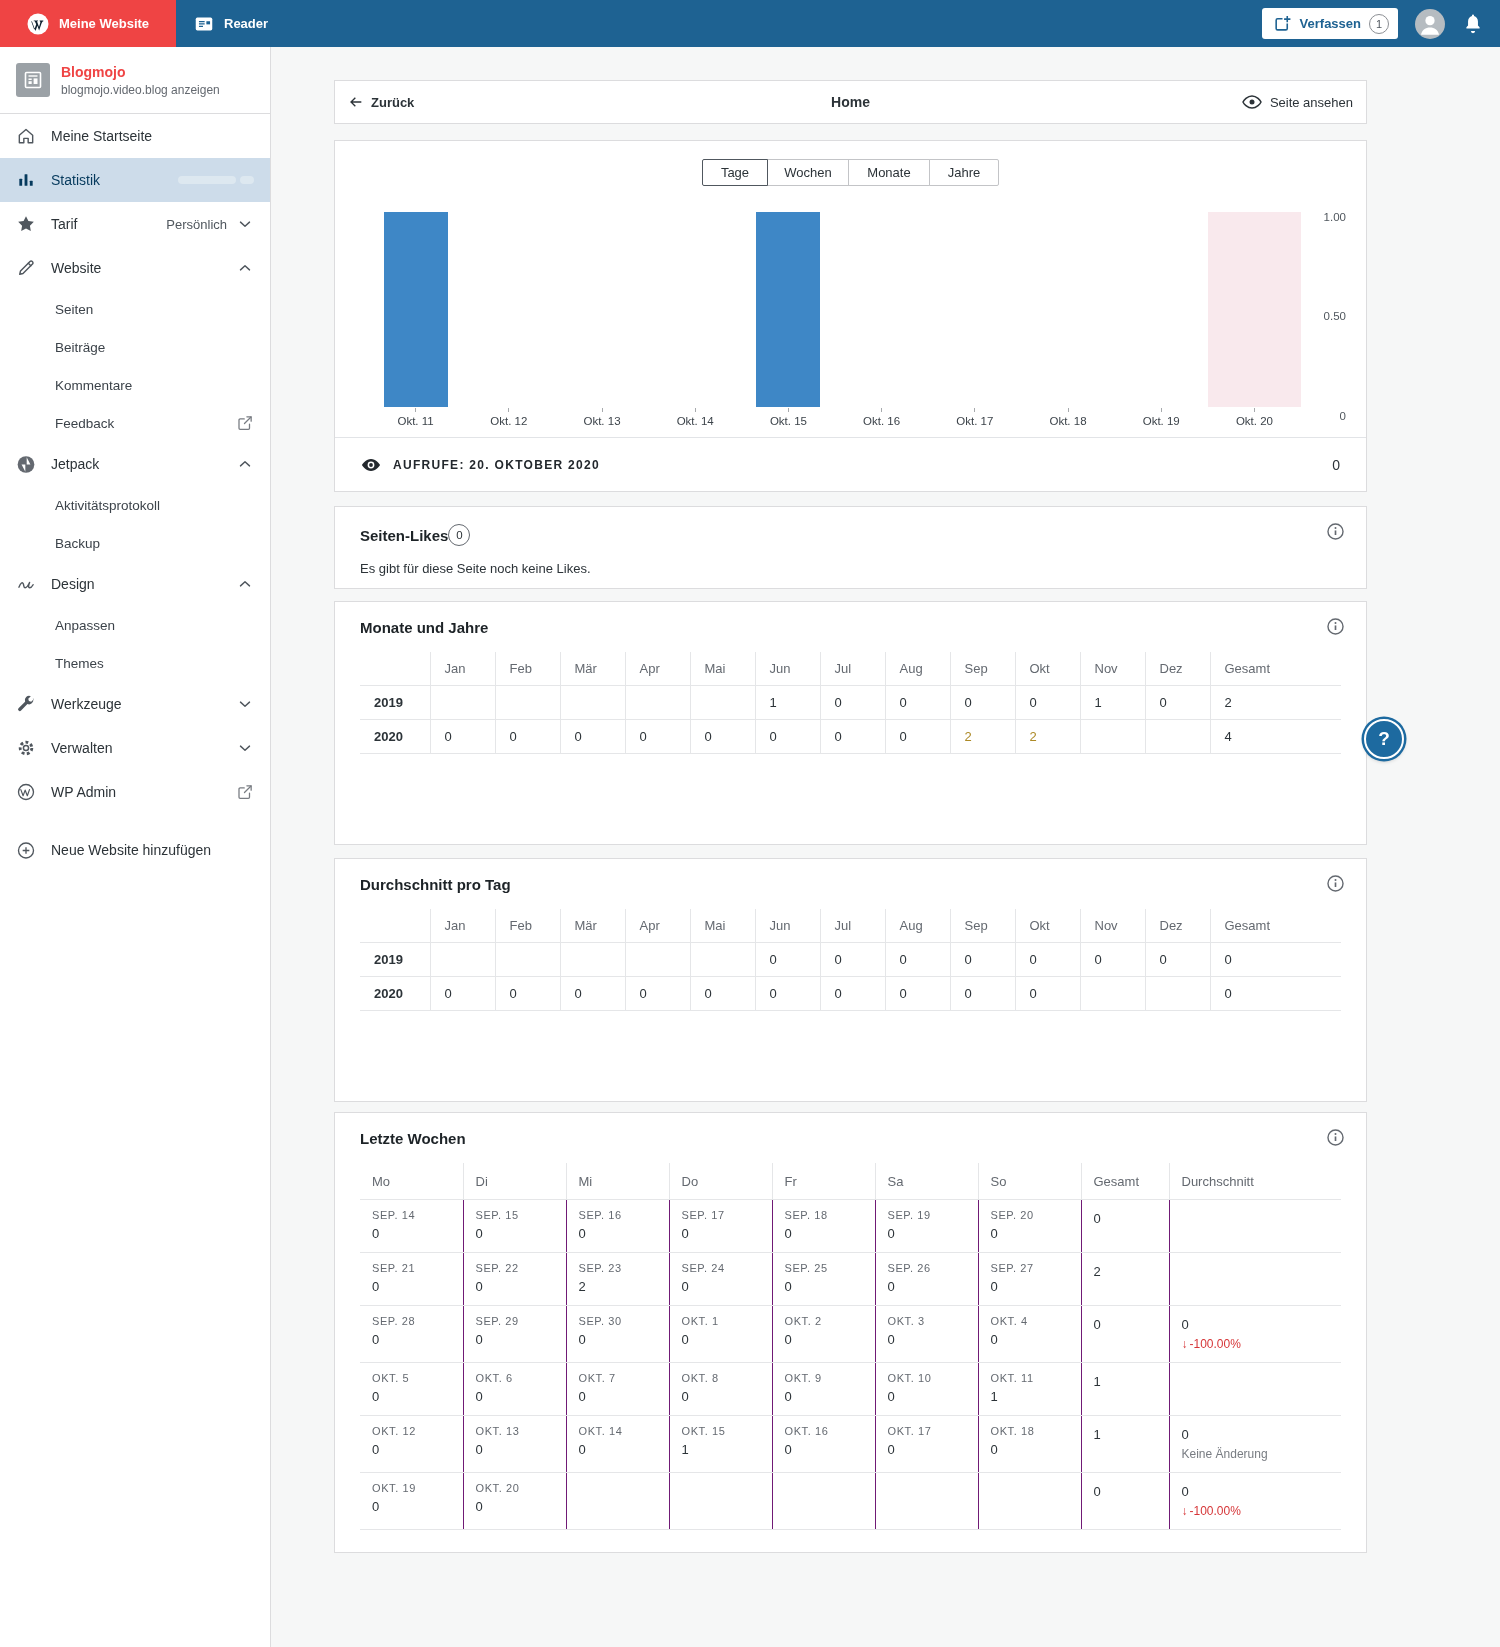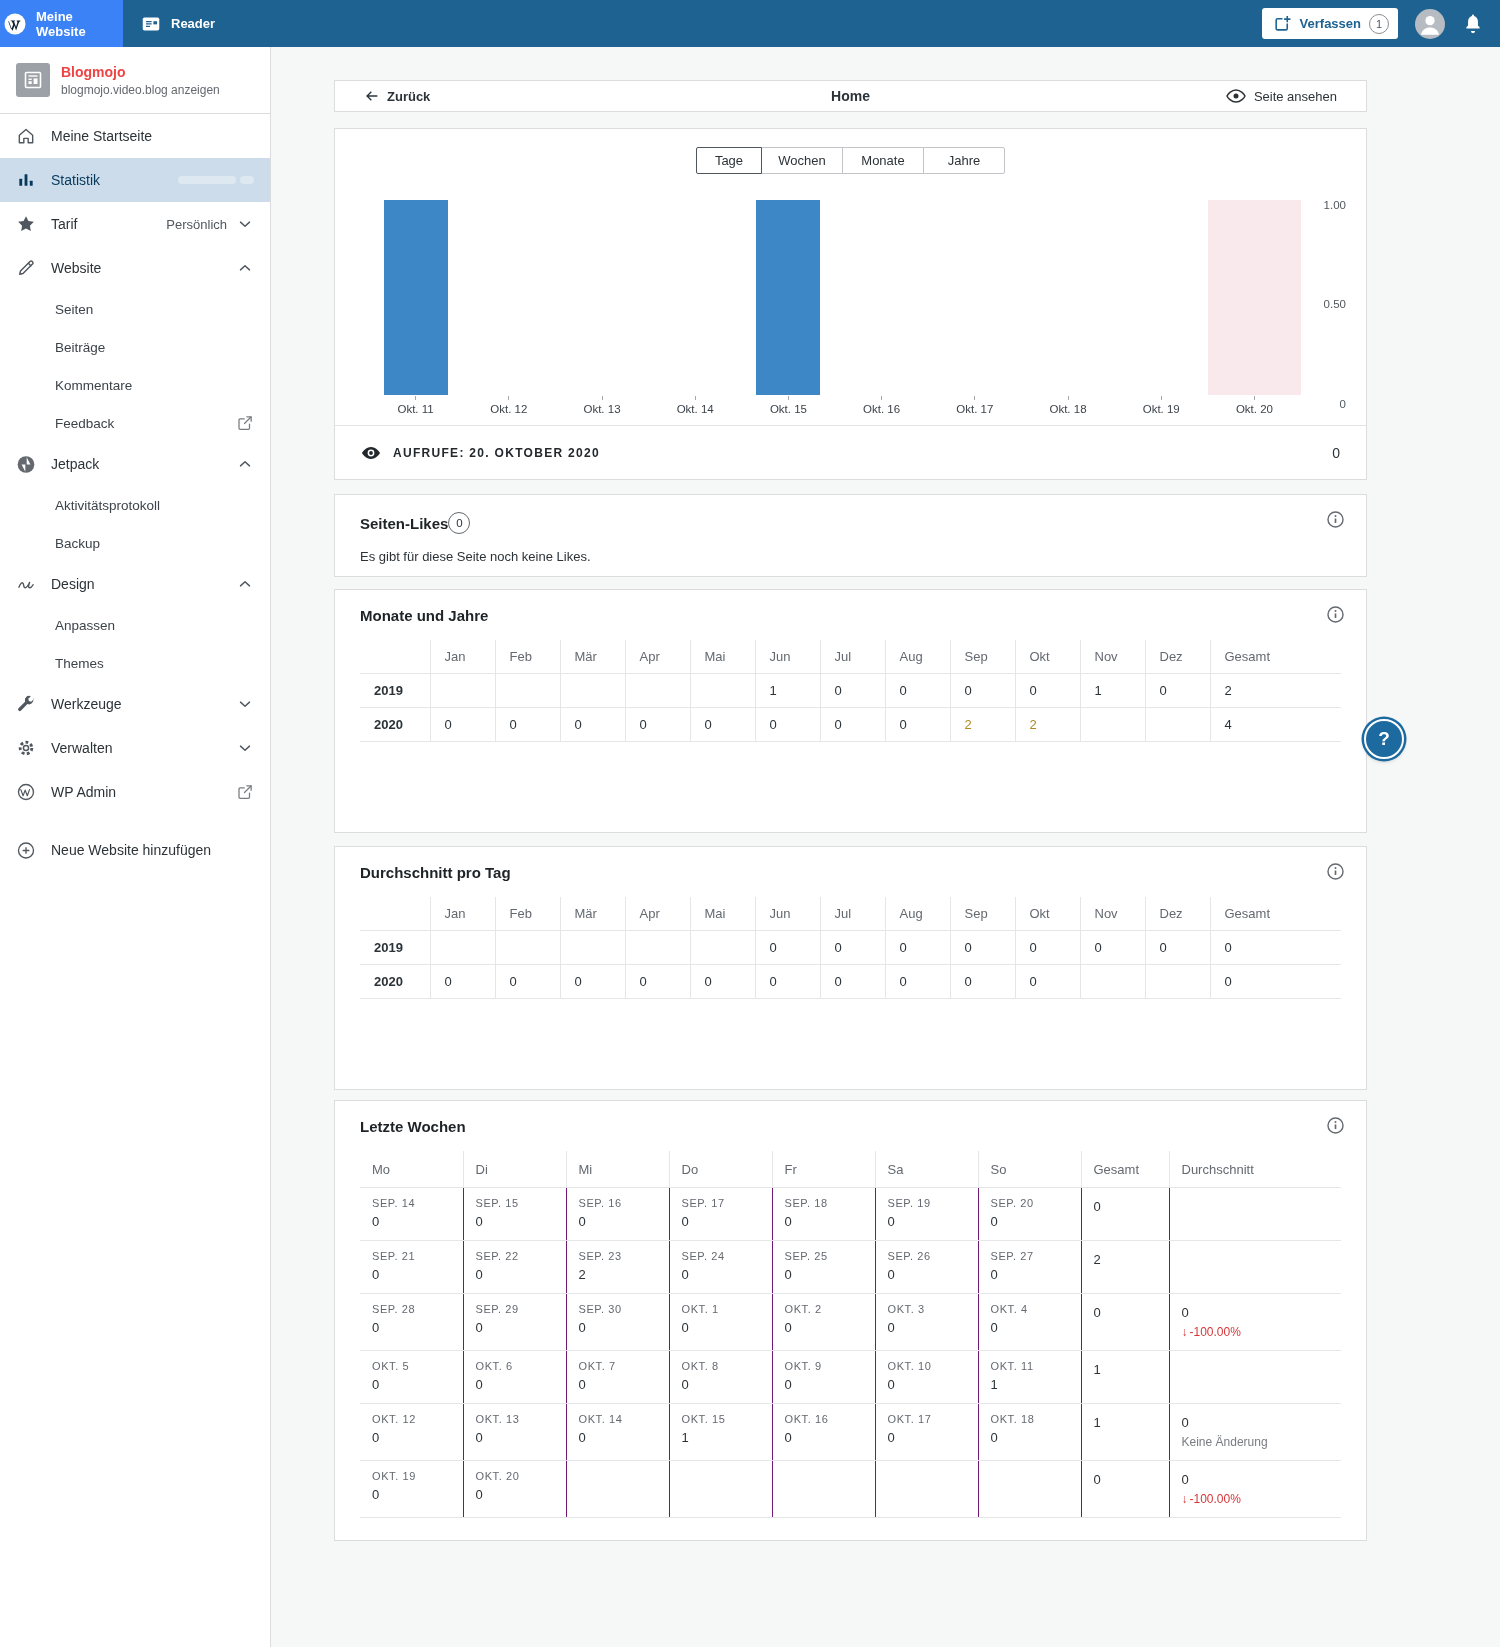--- a/index.html
+++ b/index.html
@@ -8,21 +8,21 @@
     background:#f6f7f7;
     font-family:"Liberation Sans", sans-serif;
     color:#2c3338;
     position:relative;
     overflow:hidden;
   }
   button { border:none; background:none; font:inherit; color:inherit; cursor:pointer; }
 
   
   .masthead { position:absolute; top:0; left:0; right:0; height:47px; background:#1e6292; display:flex; align-items:stretch; z-index:30; }
-  .mast-site { width:123px; background:#3b82f6; display:flex; align-items:center; gap:9px; padding:0 3px; color:#fff; font-size:13px; font-weight:700; cursor:pointer; }
+  .mast-site { width:176px; background:#ef4444; display:flex; align-items:center; gap:9px; padding:0 26px; color:#fff; font-size:13px; font-weight:700; cursor:pointer; }
   .mast-reader { display:flex; align-items:center; gap:9px; padding:0 17px; color:#fff; font-size:13px; font-weight:700; cursor:pointer; }
   .mast-right { margin-left:auto; display:flex; align-items:center; gap:17px; padding-right:16px; }
   .compose-btn { background:#fff; color:#1e6292; display:flex; align-items:center; gap:8px; padding:5px 9px 5px 11px; border-radius:3px; font-size:13px; font-weight:700; height:31px; }
   .compose-badge { width:20px; height:20px; border:1px solid #8c8f94; border-radius:50%; display:flex; align-items:center; justify-content:center; font-size:11px; color:#50575e; font-weight:400; background:#fff; }
   .avatar { width:30px; height:30px; border-radius:50%; background:#b6bcc1; display:flex; align-items:center; justify-content:center; overflow:hidden; cursor:pointer; }
   .bell { display:flex; align-items:center; cursor:pointer; }
 
   
   .sidebar { position:absolute; top:47px; left:0; width:271px; bottom:0; background:#fff; border-right:1px solid #dcdcde; z-index:10; }
   .site-card { height:67px; display:flex; gap:11px; padding:0 16px; align-items:center; border-bottom:1px solid #dcdcde; cursor:pointer; }
@@ -38,30 +38,30 @@
   .skel { margin-left:auto; display:flex; gap:4px; align-items:center; }
   .skel i { display:block; height:8px; border-radius:4px; background:#dde8f0; }
   .skel i:first-child { width:58px; }
   .skel i:last-child { width:14px; }
   .add-site { margin-top:14px;align-items:center; }
 
   
   .main { position:absolute; left:334px; top:47px; width:1033px; }
   .card { background:#fff; border:1px solid #dcdcde; position:relative; }
 
-  .header-card { margin-top:33px; height:32px; display:flex; align-items:center; padding:0 29px; }
+  .header-card { margin-top:33px; height:44px; display:flex; align-items:center; padding:0 13px; }
   .back-link { display:flex; gap:7px; align-items:center; font-size:13px; font-weight:600; color:#2c3338; z-index:2; }
   .page-title { position:absolute; left:0; right:0; text-align:center; font-size:14px; font-weight:700; color:#2c3338; }
   .view-link { margin-left:auto; display:flex; gap:8px; align-items:center; font-size:13px; color:#2c3338; z-index:2; cursor:pointer; }
 
   .chart-card { margin-top:16px; padding-top:18px; }
   .tabs { display:flex; justify-content:center; }
   .tab { font-size:13px; padding:5px 0; width:82px; text-align:center; border:1px solid #c3c4c7; margin-left:-1px; background:#fff; color:#2c3338; position:relative; }
   .tab:first-child { border-radius:2px 0 0 2px; margin-left:0; width:66px; }
-  .tab:last-child { border-radius:0 2px 2px 0; width:82px; }
+  .tab:last-child { border-radius:0 2px 2px 0; width:70px; }
   .tab.selected { border-color:#50575e; z-index:2; }
   .plot { position:relative; margin:26px 0 0 34px; width:932px; height:195px; display:flex; }
   .day-col { flex:1; display:flex; justify-content:center; align-items:flex-end; }
   .day-col.highlight { background:#f9e9ed; }
   .bar { width:64px; background:#3e87c6; }
   .xlabels { margin-left:34px; width:932px; display:flex; padding-top:1px; }
   .xlabel { flex:1; text-align:center; font-size:11.5px; color:#3c434a; }
   .xlabel::before { content:""; display:block; width:1px; height:4px; background:#a7aaad; margin:0 auto 3px; }
   .ytick { position:absolute; right:20px; width:60px; text-align:right; font-size:11.5px; color:#50575e; }
   .chart-footer { margin-top:10px; height:54px; border-top:1px solid #e2e4e7; display:flex; align-items:center; padding:0 26px; gap:12px; }

